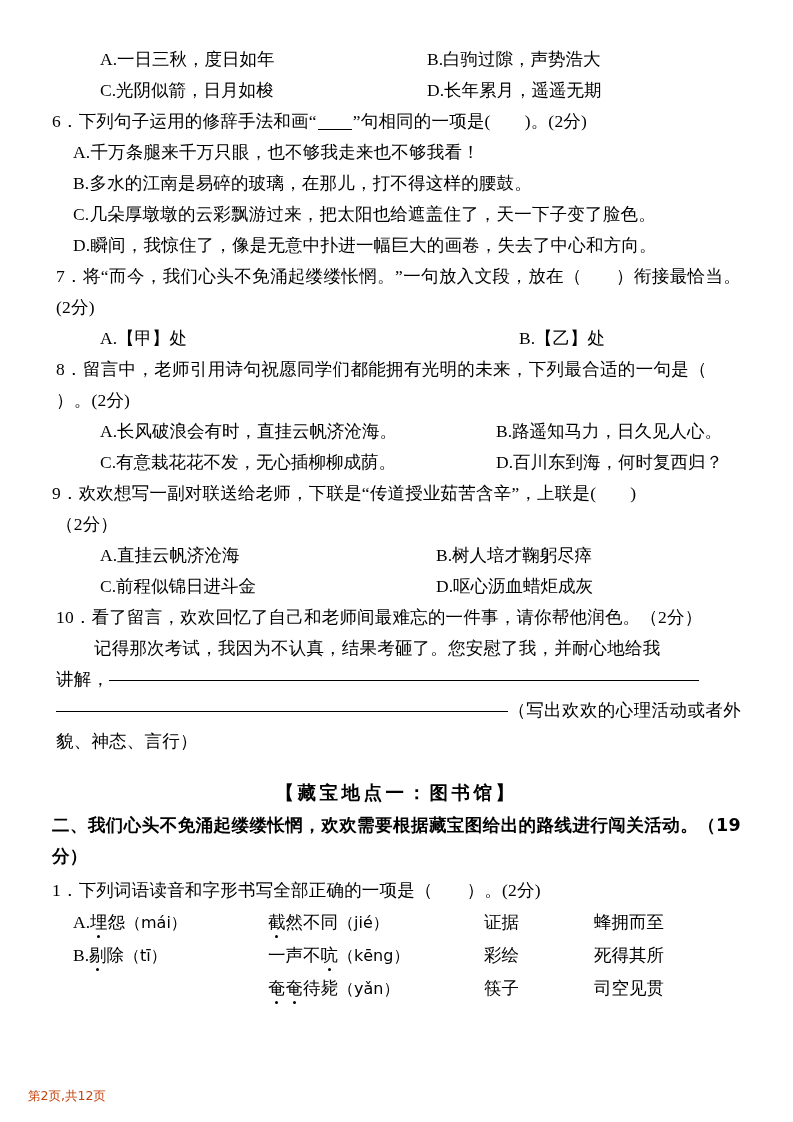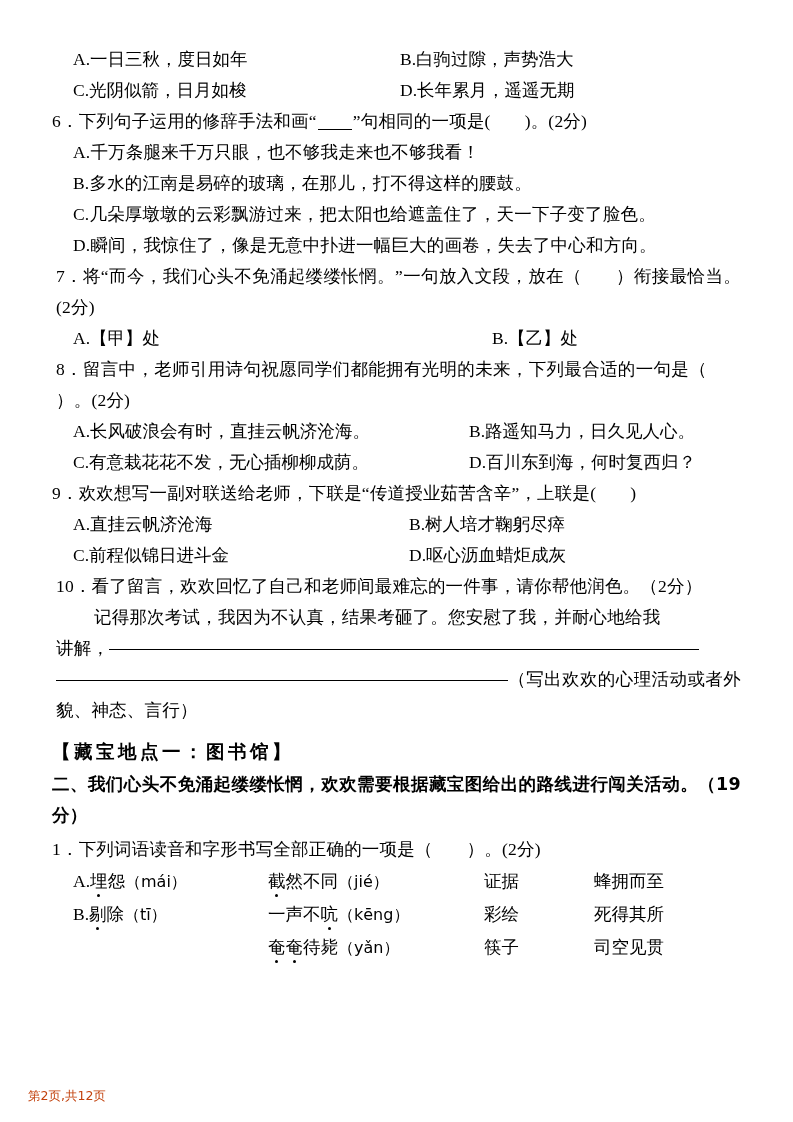--- a/index.html
+++ b/index.html
@@ -51,20 +51,21 @@
   .optrow {
     position: relative;
     height: 31px;
     font-size: 17.5px;
     line-height: 31px;
     white-space: nowrap;
   }
   .optrow > span {
     position: absolute;
     top: 0;
+    margin-left: 27px;
   }
   .colA { left: 21px; }
   .colB-250 { left: 348px; }
   .colB-420 { left: 440px; }
   .colB-395 { left: 417px; }
   .colB-335 { left: 357px; }
 
   
   .blank-short {
     display: inline-block;
@@ -83,27 +84,27 @@
     display: inline-block;
     border-bottom: 1.4px solid #000;
     vertical-align: 4px;
     height: 0;
   }
   .rule-1 { width: 590px; }
   .rule-2 { width: 452px; }
 
   
   .treasure-title {
-    text-align: left;
+    text-align: center;
     font-weight: bold;
     font-size: 18.5px;
     line-height: 34px;
     letter-spacing: 3.5px;
     font-family: "DejaVu Sans", "Liberation Sans", sans-serif;
-    margin-top: 9px;
+    margin-top: 19px;
   }
   .section-head {
     font-weight: bold;
     font-size: 17.5px;
     line-height: 31px;
     font-family: "DejaVu Sans", "Liberation Sans", sans-serif;
     letter-spacing: 0.3px;
     text-align: justify;
   }
 
@@ -187,20 +188,21 @@
   <div class="optrow">
     <span class="colA">A.长风破浪会有时，直挂云帆济沧海。</span>
     <span class="colB-395">B.路遥知马力，日久见人心。</span>
   </div>
   <div class="optrow">
     <span class="colA">C.有意栽花花不发，无心插柳柳成荫。</span>
     <span class="colB-395">D.百川东到海，何时复西归？</span>
   </div>
 
   <div class="line"><span>9．</span><span>欢欢想写一副对联送给老师，下联是“传道授业茹苦含辛”，上联是(</span><span class="paren-gap"></span><span>)</span></div>
+  <div class="line hang">（2分）</div>
 
   <div class="optrow">
     <span class="colA">A.直挂云帆济沧海</span>
     <span class="colB-335">B.树人培才鞠躬尽瘁</span>
   </div>
   <div class="optrow">
     <span class="colA">C.前程似锦日进斗金</span>
     <span class="colB-335">D.呕心沥血蜡炬成灰</span>
   </div>
 

